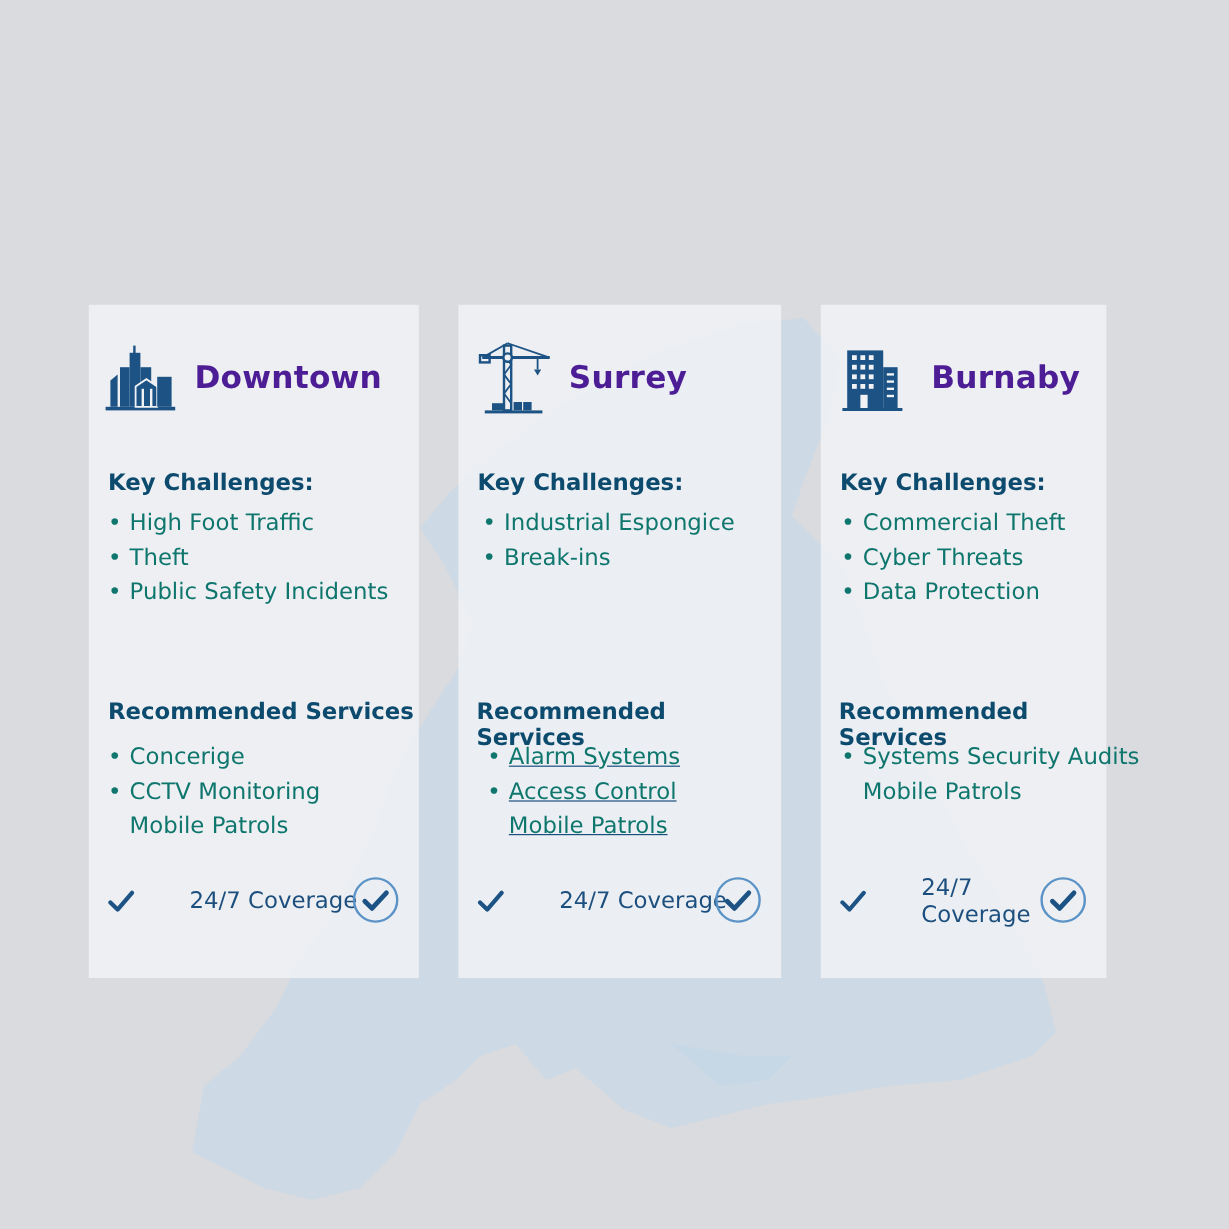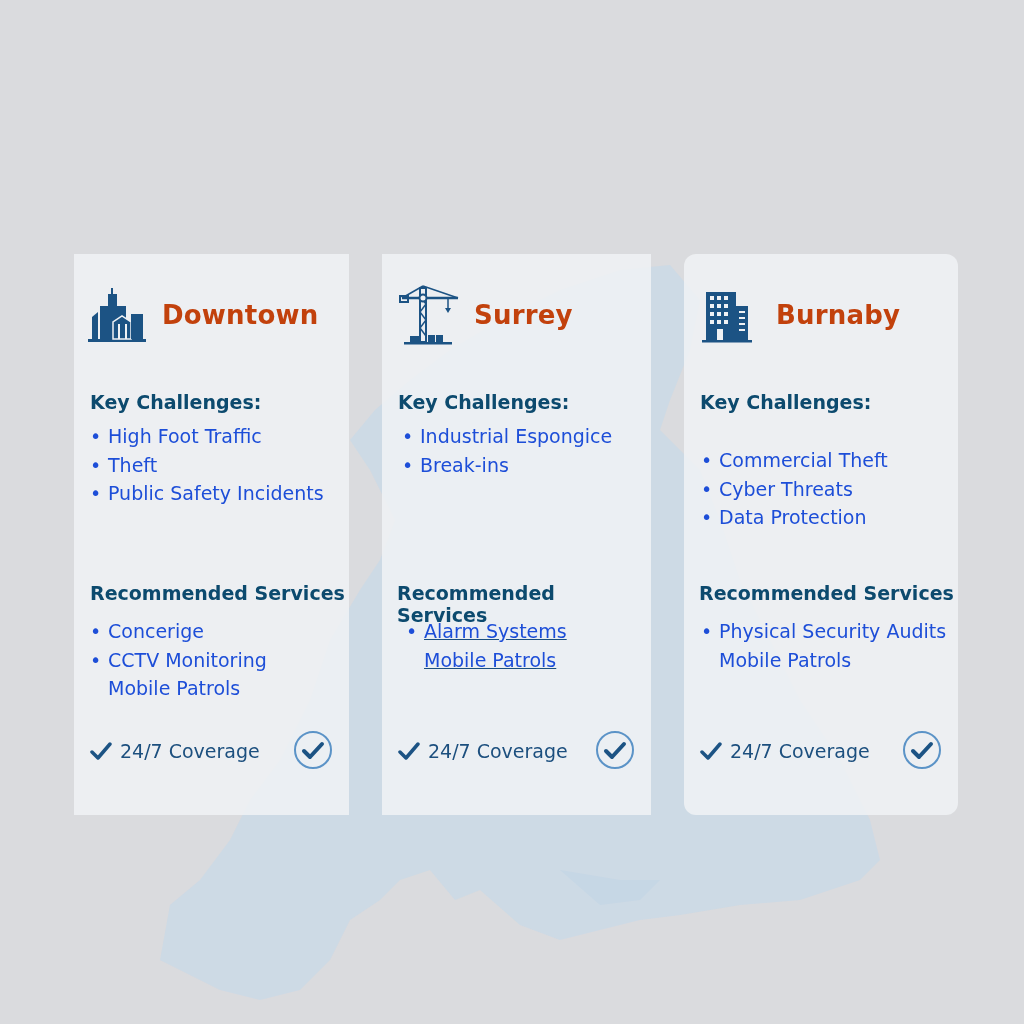--- a/index.html
+++ b/index.html
@@ -10,27 +10,27 @@
     color:#1b4f7e;
   }
   .map { position:absolute; left:0; top:0; width:1024px; height:1024px; z-index:0; }
   .card {
     position:absolute; top:254px; height:561px;
     background:rgba(240,242,245,0.86);
     z-index:1; box-sizing:border-box;
   }
   .card-head { position:absolute; top:30px; left:12px; display:flex; align-items:center; }
   .card-icon { width:62px; height:62px; display:block; }
-  .card-title { font-size:26px; font-weight:bold; color:#c2410c; margin-left:14px; letter-spacing:0.2px; }
+  .card-title { font-size:26px; font-weight:bold; color:#4c1d95; margin-left:14px; letter-spacing:0.2px; }
   .section-title { position:absolute; left:16px; font-size:19px; font-weight:bold; color:#0c4a6e; }
   .list { position:absolute; left:16px; margin:0; padding:0; list-style:none; }
-  .list li { font-size:19px; line-height:28.5px; color:#1d4ed8; white-space:nowrap; }
+  .list li { font-size:19px; line-height:28.5px; color:#0f766e; white-space:nowrap; }
   .list li .b { display:inline-block; width:18px; }
   .list li.cont { padding-left:18px; }
-  .coverage { position:absolute; top:476px; left:16px; right:16px; height:42px; display:flex; align-items:center; }
+  .coverage { position:absolute; top:476px; left:16px; right:16px; height:42px; display:flex; align-items:center;gap:38px; }
   .cov-check { width:22px; height:22px; }
   .cov-text { font-size:19px; color:#1c4f7e; margin-left:8px; }
   .cov-badge { position:absolute; right:0; top:0; width:40px; height:40px; }
 </style>
 </head>
 <body>
 
 <svg class="map" viewBox="0 0 1024 1024">
   <path d="M 160 960 L 170 905 L 200 880 L 230 840 L 250 800 L 280 760 L 310 700 L 330 640 L 360 590 L 380 560 L 395 520 L 370 470 L 350 440 L 375 410 L 410 380 L 450 350 L 500 320 L 560 290 L 620 270 L 670 265 L 700 300 L 690 350 L 670 400 L 660 430 L 700 470 L 720 520 L 740 580 L 770 640 L 800 700 L 840 760 L 870 820 L 880 860 L 860 880 L 800 900 L 740 905 L 680 915 L 640 920 L 600 930 L 560 940 L 520 925 L 480 890 L 455 900 L 430 870 L 400 880 L 380 900 L 350 920 L 330 960 L 300 990 L 260 1000 L 220 990 L 190 975 Z" fill="#cad9e6" opacity="0.85"></path>
   <path d="M 560 870 L 620 880 L 660 880 L 640 900 L 600 905 Z" fill="#c3d5e6" opacity="0.7"></path>
@@ -96,35 +96,36 @@
     <span class="card-title">Surrey</span>
   </div>
   <div class="section-title" style="top:137px;">Key Challenges:</div>
   <ul class="list" style="top:168px;left:20px;">
     <li><span class="b">•</span><span>Industrial Espongice</span></li>
     <li><span class="b">•</span><span>Break-ins</span></li>
   </ul>
   <div class="section-title" style="top:328px;left:15px;">Recommended Services</div>
   <ul class="list" style="top:363px;left:24px;text-decoration:underline;">
     <li><span class="b">•</span><span>Alarm Systems</span></li>
+    <li><span class="b">•</span><span>Access Control</span></li>
     <li class="cont">Mobile Patrols</li>
   </ul>
   <div class="coverage">
     <svg class="cov-check" viewBox="0 0 22 22">
         <path d="M2 12 L8 18 L20 4" fill="none" stroke="#1c5384" stroke-width="3.5" stroke-linecap="round" stroke-linejoin="round"></path>
       </svg>
     <span class="cov-text">24/7 Coverage</span>
     <svg class="cov-badge" viewBox="0 0 40 40">
         <circle cx="20" cy="20" r="18" fill="none" stroke="#5b93c7" stroke-width="2"></circle>
         <path d="M11 21 L17 27 L29 14" fill="none" stroke="#1c5384" stroke-width="4" stroke-linecap="round" stroke-linejoin="round"></path>
       </svg>
   </div>
 </div>
 
-<div class="card" style="left:684px;width:274px;border-radius:12px;">
+<div class="card" style="left:684px;width:238px;">
   <div class="card-head" style="left:16px;">
     <svg class="card-icon" viewBox="0 0 62 62">
       <rect x="2" y="56" width="50" height="2.5" fill="#1c5384"></rect>
       <rect x="6" y="8" width="30" height="48" fill="#1c5384"></rect>
       <rect x="36" y="22" width="12" height="34" fill="#1c5384"></rect>
       <g fill="#f0f2f5">
         <rect x="10" y="12" width="4" height="4"></rect>
           <rect x="17" y="12" width="4" height="4"></rect>
           <rect x="24" y="12" width="4" height="4"></rect>
         <rect x="10" y="20" width="4" height="4"></rect>
@@ -139,28 +140,28 @@
         <rect x="17" y="45" width="6" height="11"></rect>
         <rect x="39" y="27" width="6" height="2"></rect>
           <rect x="39" y="33" width="6" height="2"></rect>
           <rect x="39" y="39" width="6" height="2"></rect>
           <rect x="39" y="45" width="6" height="2"></rect>
       </g>
     </svg>
     <span class="card-title">Burnaby</span>
   </div>
   <div class="section-title" style="top:137px;">Key Challenges:</div>
-  <ul class="list" style="top:168px;left:17px;margin-top:24px;">
+  <ul class="list" style="top:168px;left:17px;">
     <li><span class="b">•</span><span>Commercial Theft</span></li>
     <li><span class="b">•</span><span>Cyber Threats</span></li>
     <li><span class="b">•</span><span>Data Protection</span></li>
   </ul>
   <div class="section-title" style="top:328px;left:15px;">Recommended Services</div>
   <ul class="list" style="top:363px;left:17px;">
-    <li><span class="b">•</span><span>Physical Security Audits</span></li>
+    <li><span class="b">•</span><span>Systems Security Audits</span></li>
     <li class="cont">Mobile Patrols</li>
   </ul>
   <div class="coverage">
     <svg class="cov-check" viewBox="0 0 22 22">
         <path d="M2 12 L8 18 L20 4" fill="none" stroke="#1c5384" stroke-width="3.5" stroke-linecap="round" stroke-linejoin="round"></path>
       </svg>
     <span class="cov-text">24/7 Coverage</span>
     <svg class="cov-badge" viewBox="0 0 40 40">
         <circle cx="20" cy="20" r="18" fill="none" stroke="#5b93c7" stroke-width="2"></circle>
         <path d="M11 21 L17 27 L29 14" fill="none" stroke="#1c5384" stroke-width="4" stroke-linecap="round" stroke-linejoin="round"></path>

